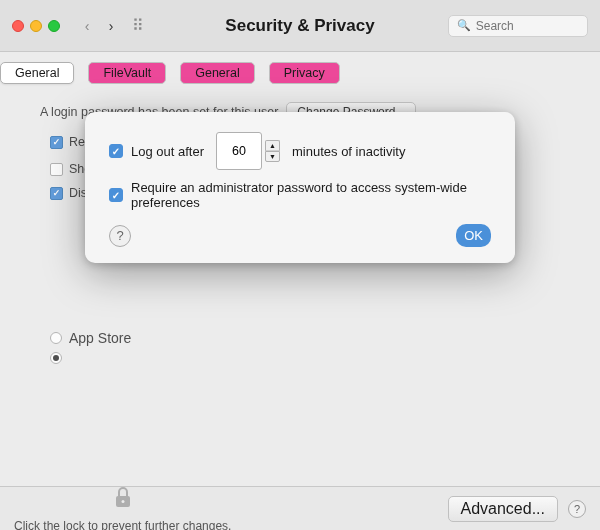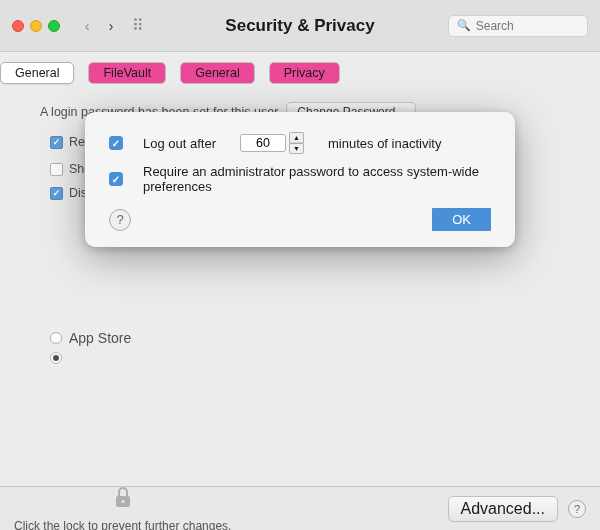--- a/index.html
+++ b/index.html
@@ -237,21 +237,21 @@
       background: #f5f5f5;
       border-radius: 10px;
       box-shadow: 0 10px 40px rgba(0,0,0,0.35), 0 2px 8px rgba(0,0,0,0.2);
       padding: 20px 24px 16px;
       width: 430px;
     }
 
     .dialog-option-row {
       display: flex;
       align-items: center;
-      gap: 20px;
+      gap: 8px;
       font-size: 13px;
       color: #1a1a1a;
       margin-bottom: 10px;
     }
 
     .dialog-checkbox {
       width: 14px;
       height: 14px;
       border: 1px solid #4a90d9;
       border-radius: 3px;
@@ -272,21 +272,21 @@
 
     .dialog-stepper-container {
       display: flex;
       align-items: center;
       gap: 3px;
       margin: 0 4px;
     }
 
     .dialog-stepper-input {
       width: 46px;
-      height: 18px;
+      height: 38px;
       border: 1px solid #b0b0b0;
       border-radius: 3px;
       text-align: center;
       font-size: 12.5px;
       background: #fff;
       outline: none;
     }
 
     .dialog-stepper-arrows {
       display: flex;
@@ -330,26 +330,26 @@
       display: flex;
       align-items: center;
       justify-content: center;
       font-size: 13px;
       color: #666;
       cursor: pointer;
       font-weight: 500;
     }
 
     .ok-btn {
-      padding: 4px 20px;
+      padding: 4px 8px;
       font-size: 13px;
       background: #4a90d9;
       color: white;
       border: none;
-      border-radius: 1px;
+      border-radius: 10px;
       cursor: pointer;
       font-weight: 500;
     }
 
     
     .lower-content {
       padding: 0 40px;
       margin-top: 8px;
     }
 

